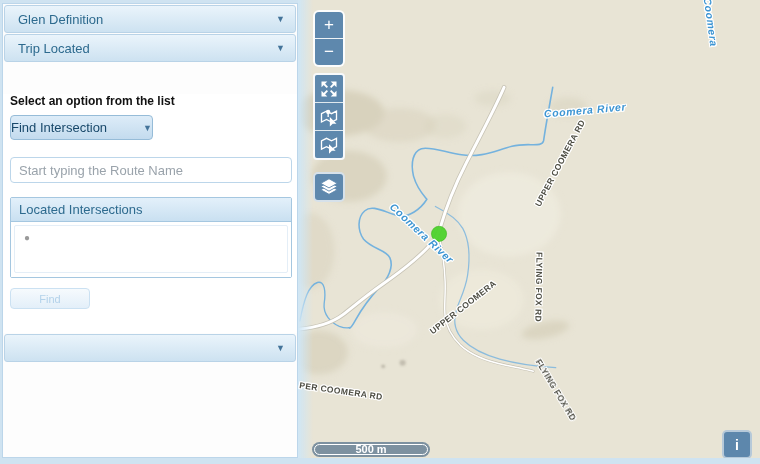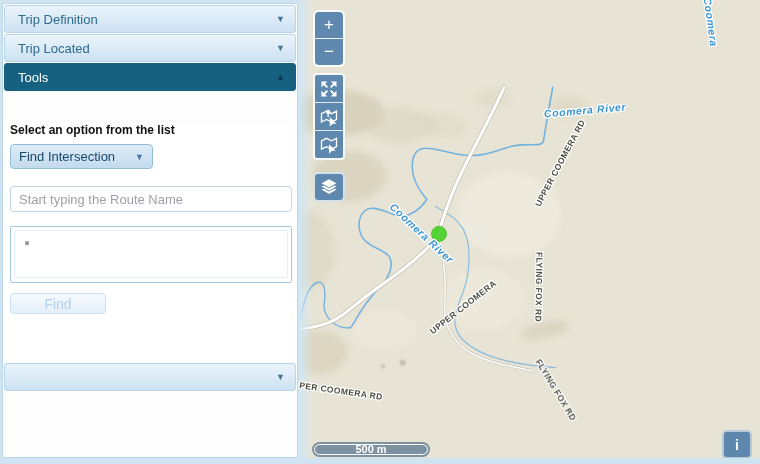--- a/index.html
+++ b/index.html
@@ -13,38 +13,38 @@
                   background:linear-gradient(#eaf4fb,#cde2f1); color:#2d6a8e; font-size:13px;
                   display:flex; align-items:center; padding:0 10px 0 13px; cursor:pointer; }
   .panel-header .caret { margin-left:auto; font-size:9px; color:#44749a; }
   .panel-header.active { background:#15617f; border-color:#15617f; color:#ffffff; }
   .panel-header.active .caret { color:#0d3a52; }
   .tools-content { height:239px; background:#ffffff; position:relative; }
 
   .select-label { font-size:12px; font-weight:bold; color:#111; margin:32px 0 7px 7px; }
   .dropdown { margin-left:7px; width:143px; height:25px; border:1px solid #96bcd8; border-radius:4px;
               background:linear-gradient(#ddecf8,#c3dbee); display:flex; align-items:center;
-              padding:0 8px; font-size:13px; color:#18486a; cursor:pointer; }
+              padding:0 0; font-size:13px; color:#18486a; cursor:pointer; }
   .dropdown .caret { margin-left:auto; font-size:9px; color:#44749a; }
 
   .route-input { display:block; margin:17px 7px 0 7px; width:282px; height:26px;
                  border:1px solid #bcd6ea; border-radius:4px; padding:0 8px; font-size:13px;
                  color:#be185d; font-family:"Liberation Sans",sans-serif; }
   .route-input::placeholder { color:#9aa3ab; }
 
   .located-box { margin:14px 7px 0 7px; width:282px; border:1px solid #a5c7e0; border-radius:2px; }
   .located-header { height:24px; background:linear-gradient(#e3f0fa,#c9e0f1); border-bottom:1px solid #a5c7e0;
                     display:flex; align-items:center; padding:0 8px; font-size:13px; color:#2d6a8e; }
   .located-body { height:55px; background:#fff; padding:3px; }
   .intersection-item { display:flex; gap:9px; padding:4px 4px 4px 9px; font-size:13px; color:#3f6585;
                        line-height:1.3; border:1px solid #e4eef7; border-radius:2px; height:48px; }
   .intersection-item .bullet { color:#9a9a9a; font-size:10px; line-height:1.5; }
 
-  .find-button { margin:10px 0 0 7px; width:96px; height:21px; border:1px solid #cbe1f2; border-radius:4px;
-                 background:linear-gradient(#f6fafd,#e3eff9); color:#b3d2ea; font-size:14px;
+  .find-button { margin:10px 0 0 7px; width:80px; height:21px; border:1px solid #cbe1f2; border-radius:4px;
+                 background:linear-gradient(#f6fafd,#e3eff9); color:#b3d2ea; font-size:11px;
                  font-family:"Liberation Sans",sans-serif; }
 
   
   .map { position:absolute; left:298px; top:0; width:462px; height:458px; background:#e8e4d5; overflow:hidden; }
   .map-edge { position:absolute; left:0; top:0; width:15px; height:458px;
               background:linear-gradient(90deg,#cfe6f5,rgba(207,230,245,0)); }
   .map svg.art { position:absolute; left:0; top:0; }
 
   
   .maplabel { position:absolute; white-space:nowrap; font-weight:bold; transform:translate(-50%,-50%); }
@@ -76,45 +76,42 @@
   .info-btn { position:absolute; left:424px; top:430px; width:30px; height:29px; border:2px solid rgba(255,255,255,.55);
               border-radius:5px; background:#5d87ac; color:#fff; font-size:14px; font-weight:bold;
               display:flex; align-items:center; justify-content:center; cursor:pointer; }
 </style>
 </head>
 <body>
 
 <div class="sidebar">
 
   <div class="panel-header">
-    <span>Trip Definition</span>
+    <span>Glen Definition</span>
     <span class="caret">▼</span>
   </div>
 
   <div class="panel-header">
     <span>Trip Located</span>
     <span class="caret">▼</span>
   </div>
 
-  <div class="panel-header active">
-    <span>Tools</span>
-    <span class="caret">▲</span>
-  </div>
 
   <div class="tools-content">
     <div class="select-label">Select an option from the list</div>
 
     <div class="dropdown">
       <span>Find Intersection</span>
       <span class="caret">▼</span>
     </div>
 
     <input class="route-input" type="text" placeholder="Start typing the Route Name" style="">
 
     <div class="located-box">
+      <div class="located-header">Located Intersections</div>
       <div class="located-body">
         <div class="intersection-item">
           <span class="bullet">●</span>
         </div>
       </div>
     </div>
 
     <button class="find-button">Find</button>
   </div>
 

